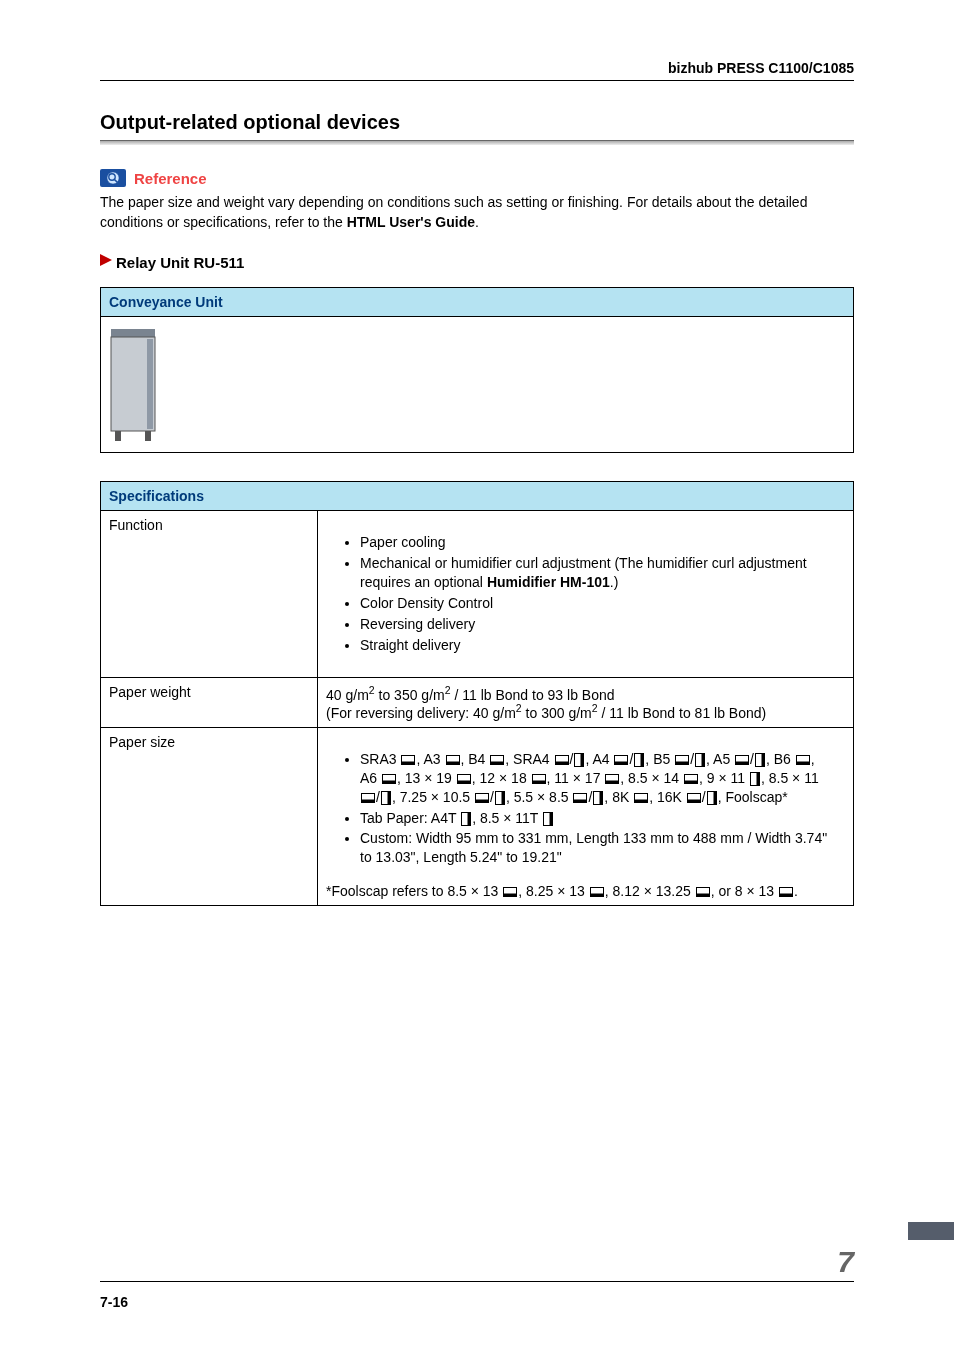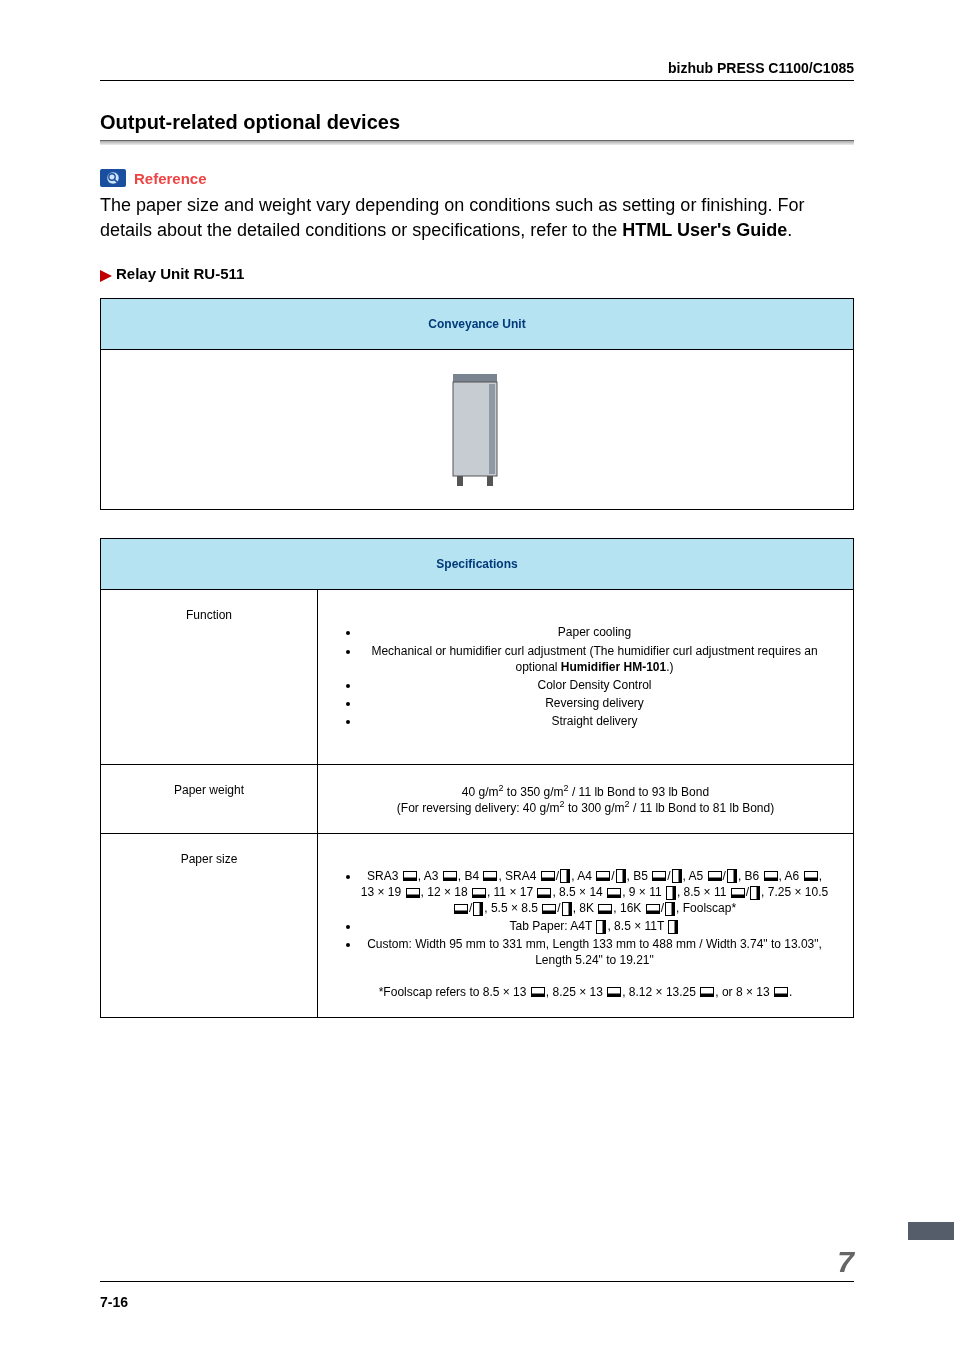--- a/index.html
+++ b/index.html
@@ -54,44 +54,44 @@
     justify-content: center;
     position: relative;
   }
   .ref-icon svg { display:block }
   .ref-label {
     color: #ef4444;
     font-weight: bold;
     font-size: 15px;
   }
   .ref-text {
-    font-size: 18px;
+    font-size: 14px;
     line-height: 1.4;
     margin-bottom: 22px;
   }
   .sub-heading {
     display:flex;
-    align-items:flex-end;
+    align-items:flex-start;
     gap:4px;
     font-weight: bold;
     font-size: 15px;
     margin-bottom: 16px;
   }
   .sub-heading svg { flex: 0 0 auto }
   table.spec {
     width: 100%;
     border-collapse: collapse;
     margin-bottom: 28px;
   }
   table.spec th, table.spec td {
     border: 1px solid #000;
-    padding: 18px 8px;
-    text-align: center;
+    padding: 6px 8px;
+    text-align: left;
     vertical-align: top;
-    font-size: 12px;
+    font-size: 14px;
   }
   table.spec th {
     background: #b5e3f2;
     color: #003a7a;
     font-weight: bold;
   }
   .image-cell {
     text-align: center;
     padding: 16px 0 6px 0;
   }

